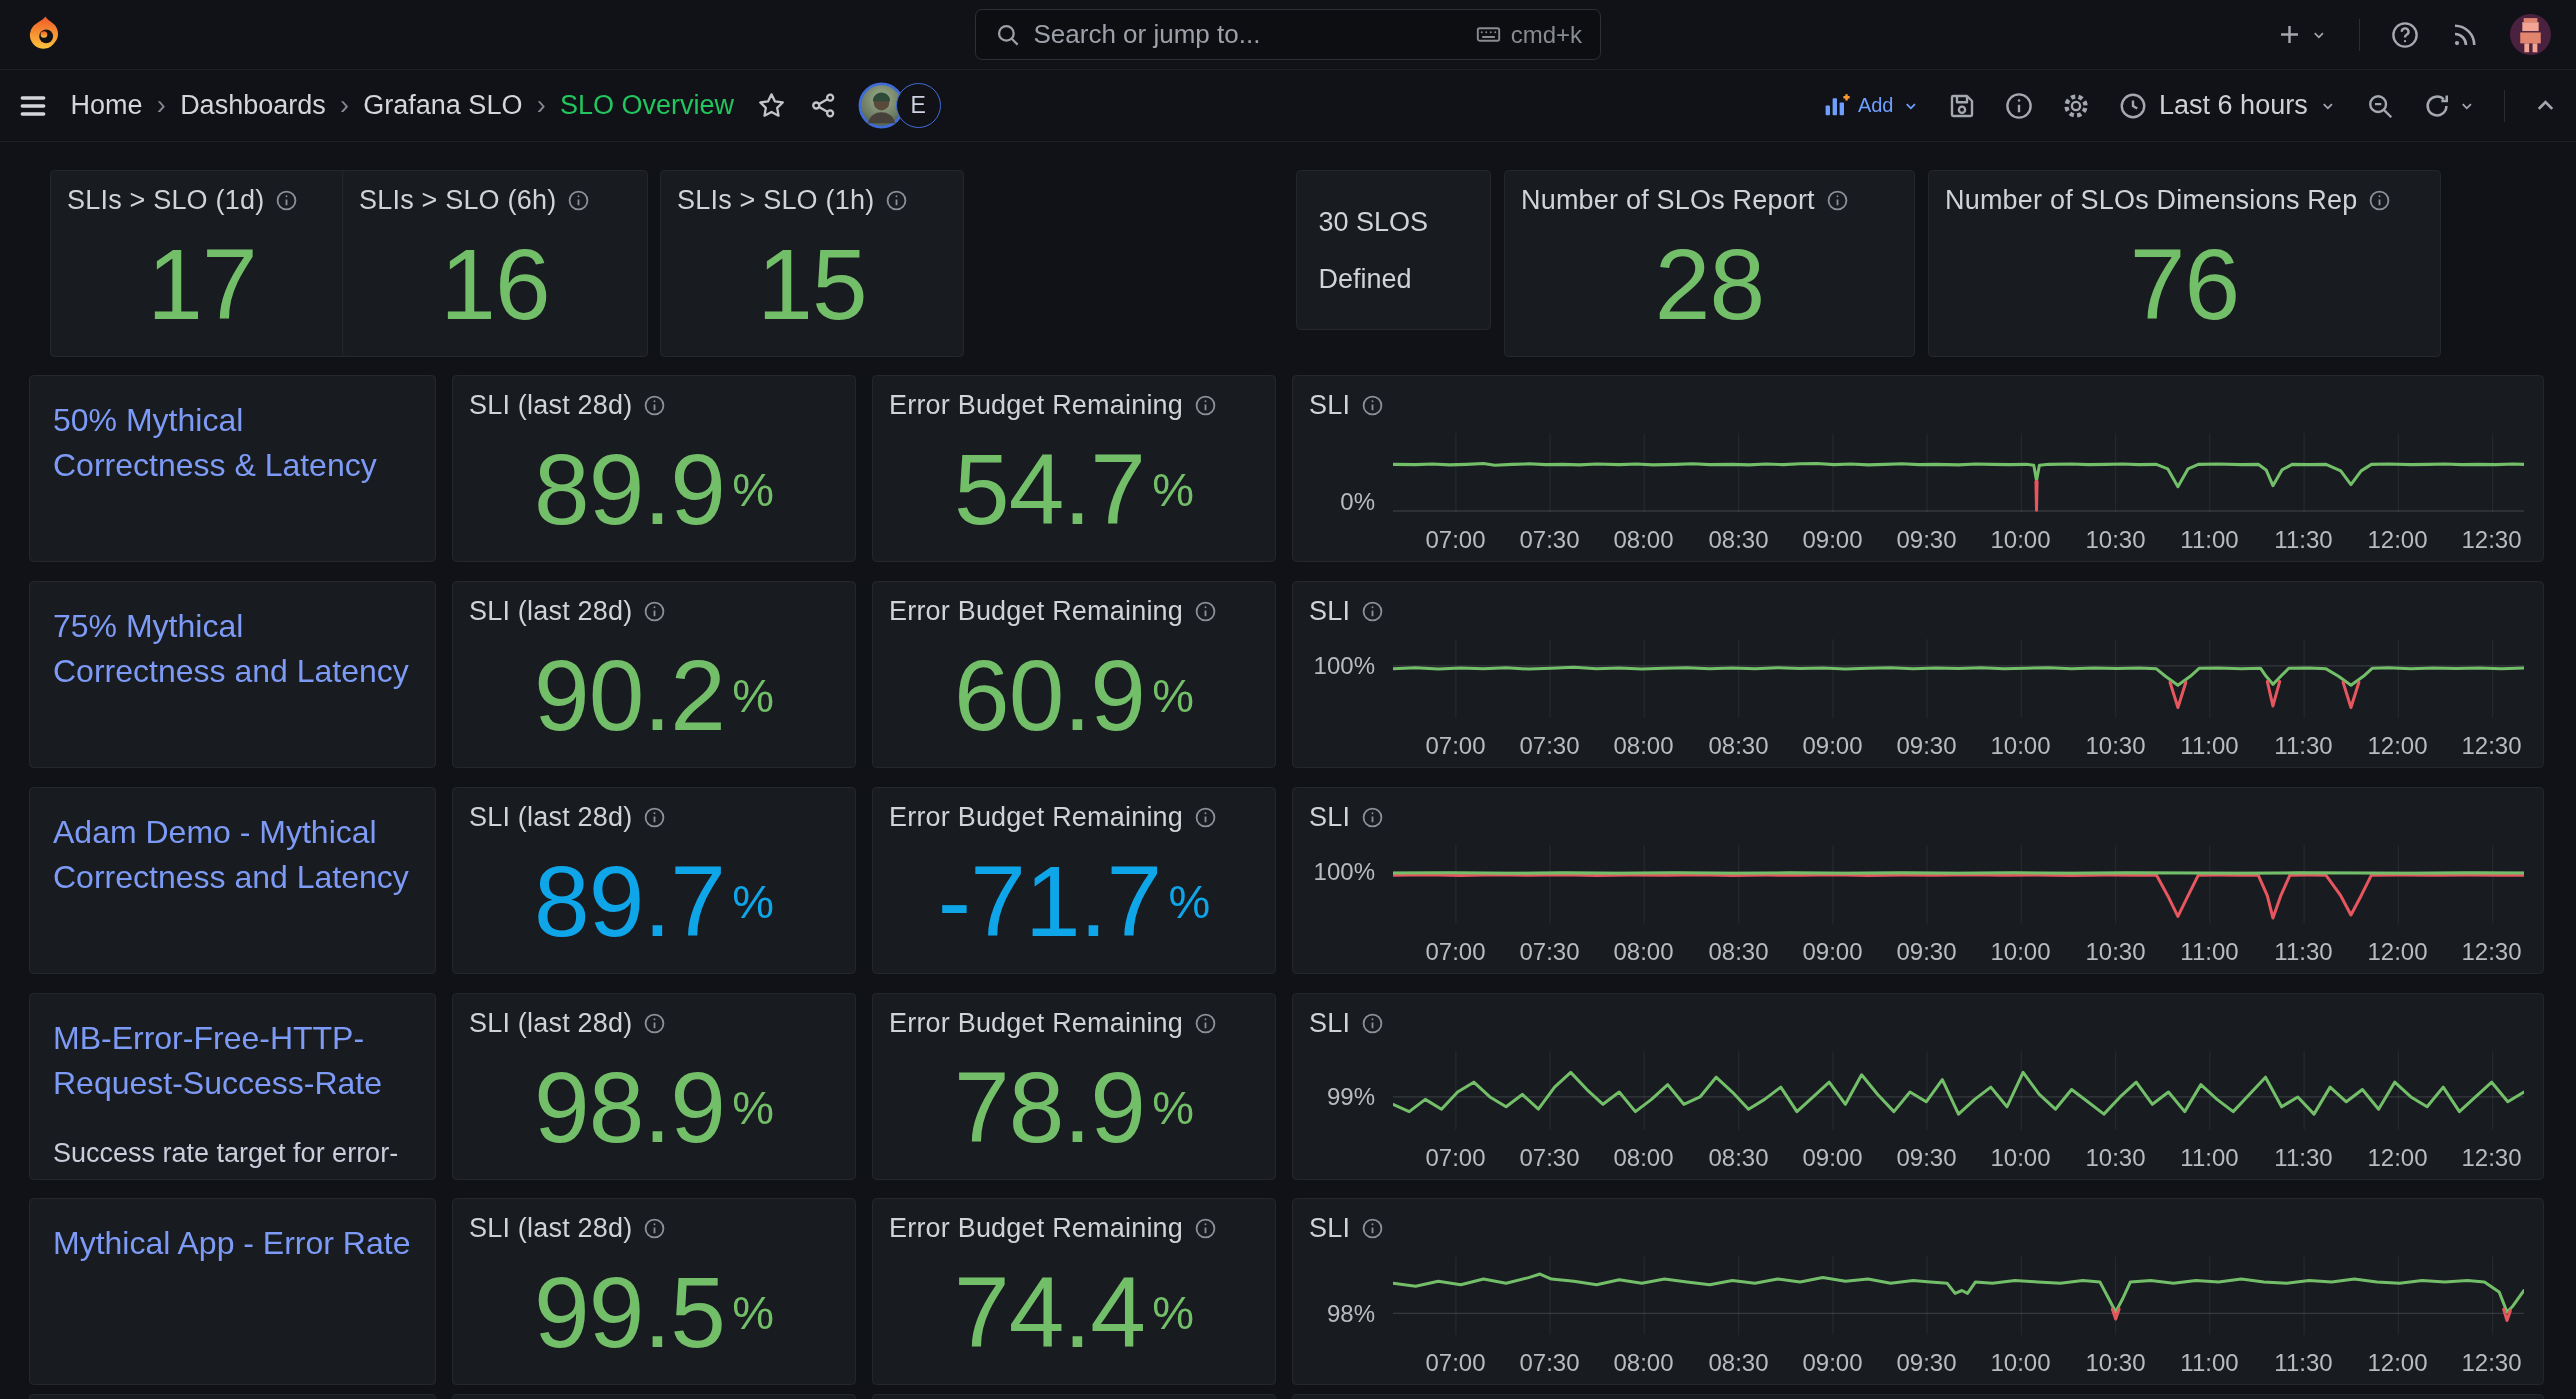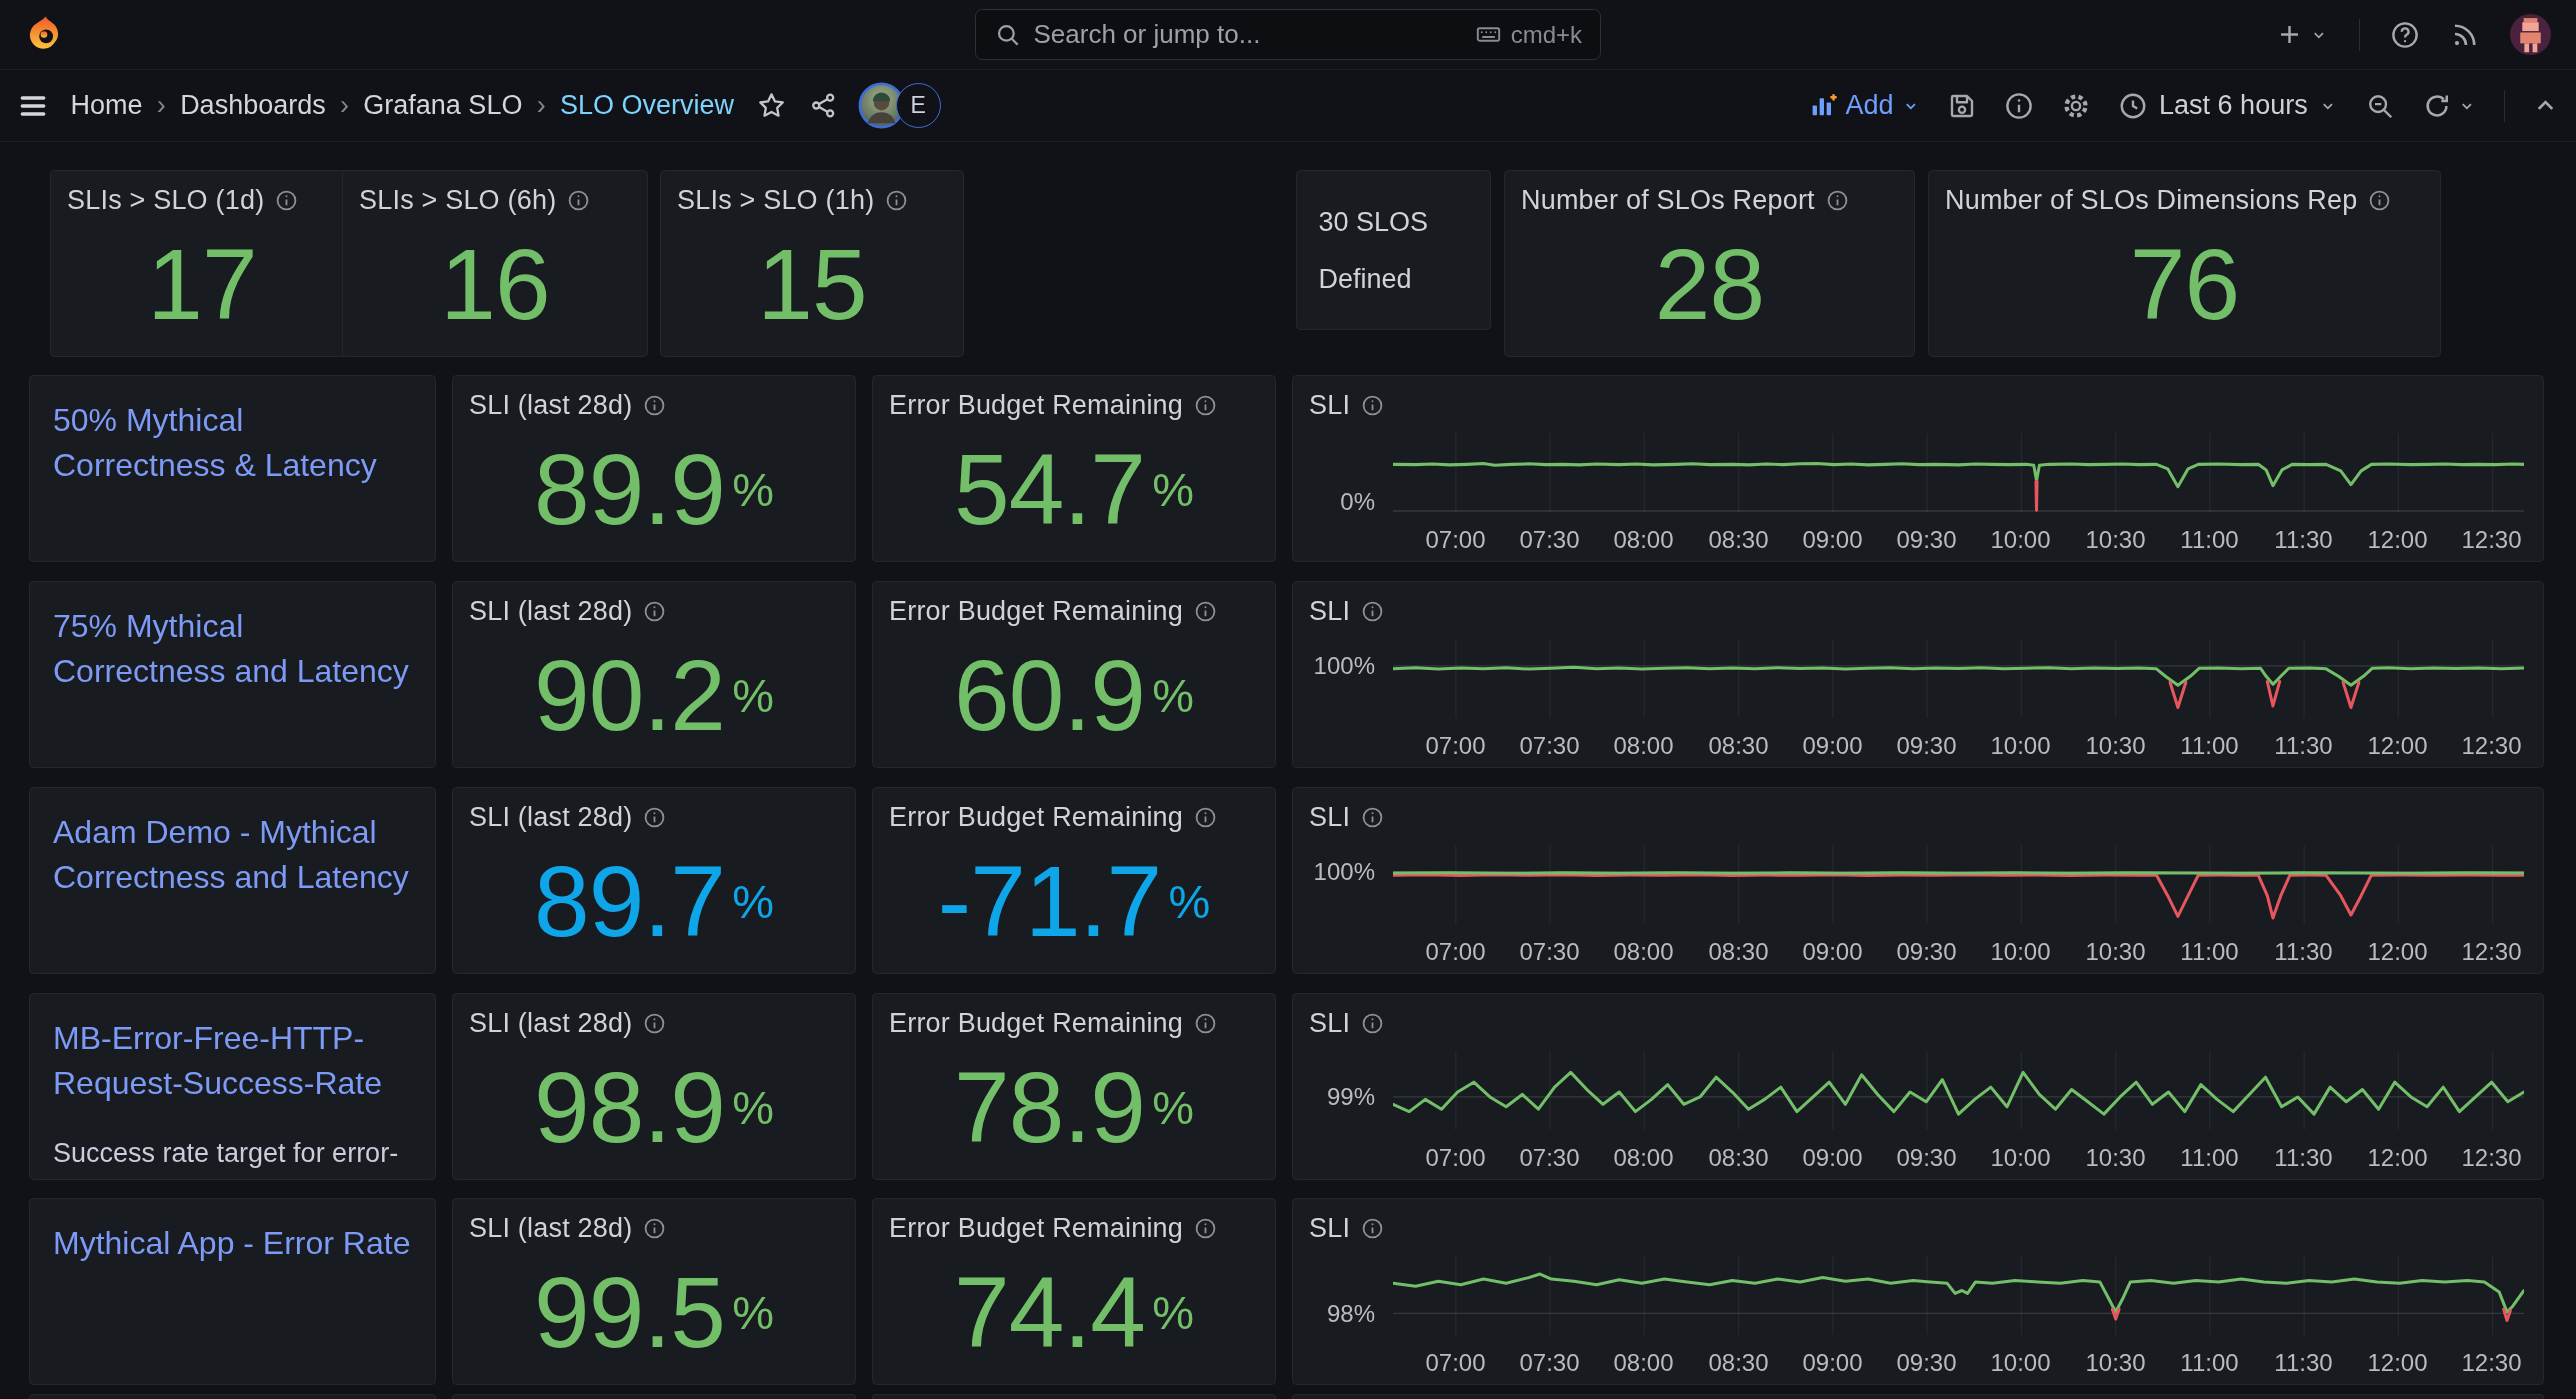--- a/index.html
+++ b/index.html
@@ -17,29 +17,29 @@
   .kbd { display:flex; align-items:center; gap:9px; font-size:24px; color:#888b92; }
   .topbar-right { margin-left:auto; display:flex; align-items:center; gap:30px; }
   .tdiv { width:0.9px; height:32px; background:#2a2c31; }
   .icnbtn { display:flex; align-items:center; color:#a6a8af; cursor:pointer; gap:5.4px; }
 
   
   .toolbar { height:72px; background:#111217; border-bottom:0.9px solid #1d1f24;
     display:flex; align-items:center; padding:0 17px; }
   .crumbs { display:flex; align-items:center; font-size:27px; margin-left:21.5px; }
   .crumb { color:#d5d6da; cursor:pointer; white-space:nowrap; }
-  .crumb.muted { color:#7dd3fc; }
+  .crumb.muted { color:#22c55e; }
   .crumb-sep { color:#85878e; margin:0 14.3px; font-size:27px; }
   .tb-left { display:flex; align-items:center; }
   .tb-icons { display:flex; align-items:center; gap:23px; margin-left:23px; }
   .avatars { display:flex; align-items:center; margin-left:19.7px; }
   .avatar-e { width:45px; height:45px; border-radius:50%; border:1.8px solid #3f6cd9; background:#111217;
     display:flex; align-items:center; justify-content:center; font-size:23px; color:#cdd3e0; margin-left:-9px; cursor:pointer; }
   .tb-right { margin-left:auto; display:flex; align-items:center; gap:27px; }
-  .addbtn { display:flex; align-items:center; gap:7.2px; color:#6e9fff; font-size:27px; font-weight:500; cursor:pointer; }
+  .addbtn { display:flex; align-items:center; gap:7.2px; color:#6e9fff; font-size:20px; font-weight:500; cursor:pointer; }
   .timepick { display:flex; align-items:center; gap:10.7px; color:#cfd0d5; font-size:27px; cursor:pointer; }
 
   
   #dash { position:relative; height:1258px; background:#111217; }
   .panel { position:absolute; background:#181b1f; border:0.9px solid #25272d; border-radius:4.5px; overflow:hidden; }
   .phead { display:flex; align-items:center; padding:14.3px 16px 0 16px; }
   .ptitle { font-size:27px; font-weight:500; color:#d2d3d8; letter-spacing:0.2px; white-space:nowrap;
     overflow:hidden; }
   .iinfo { margin-left:10.7px; flex:0 0 auto; color:#8d8f98; display:flex; cursor:pointer; }
   .statbody { position:absolute; left:0; right:0; top:41px; bottom:0; display:flex; align-items:center; justify-content:center; }

